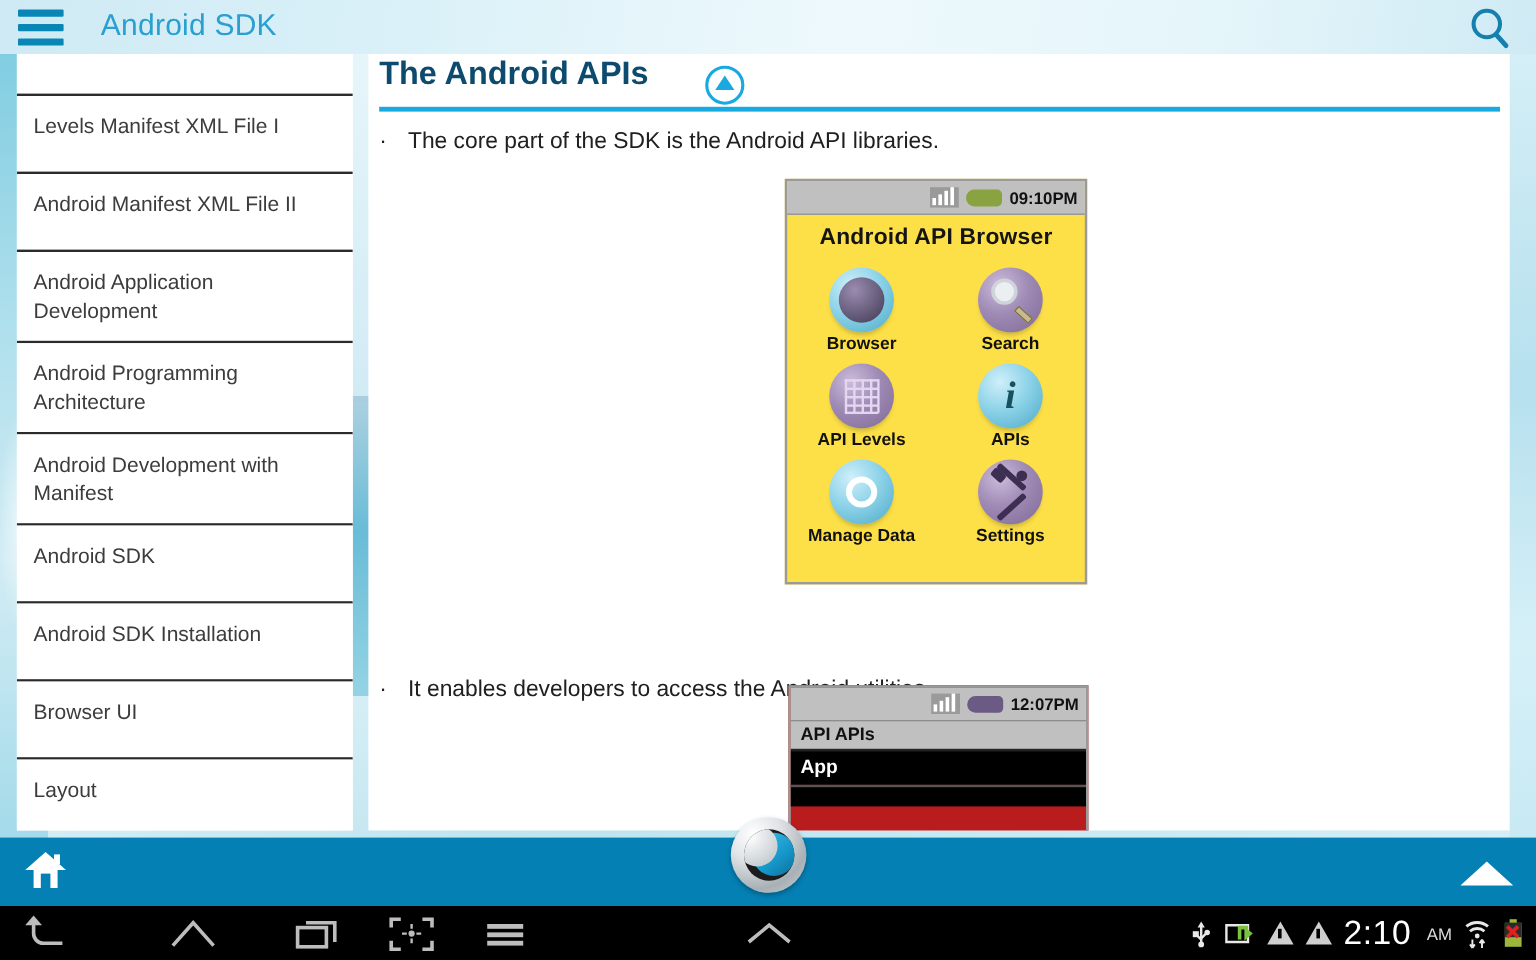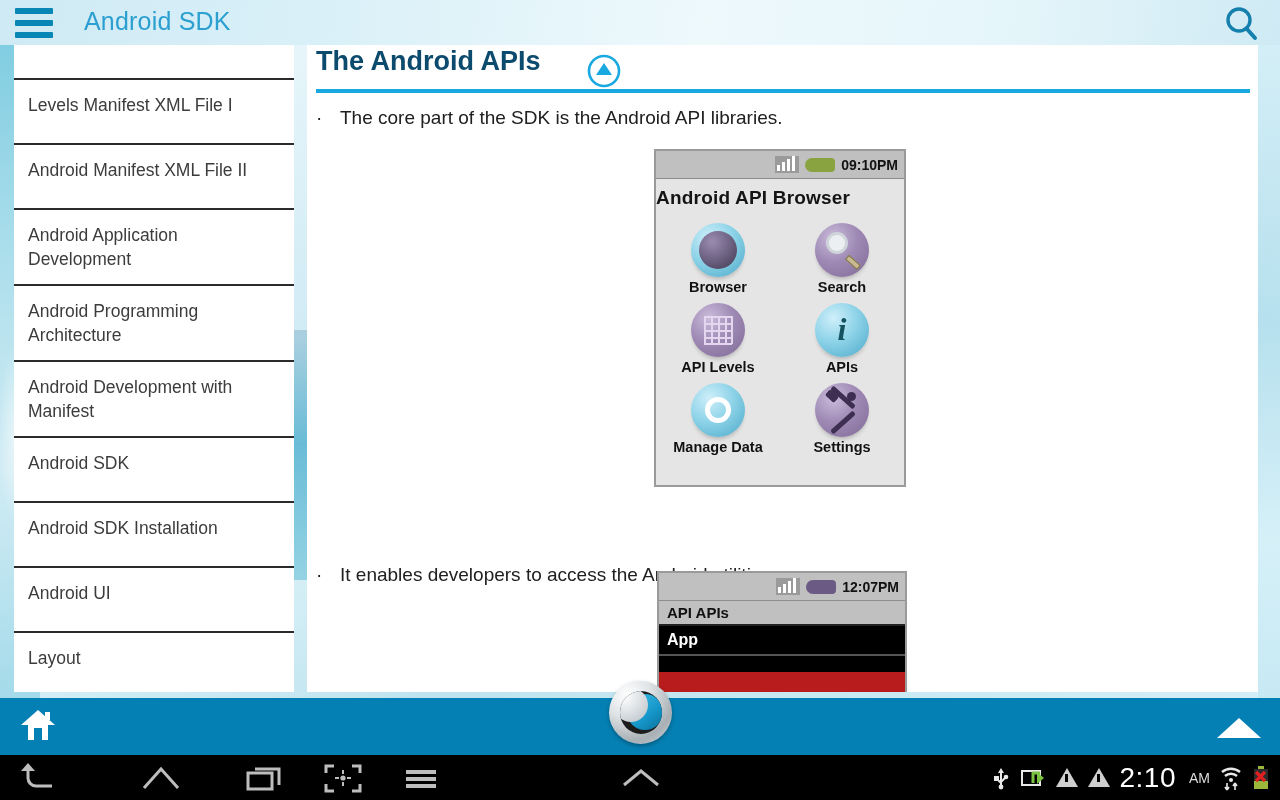--- a/index.html
+++ b/index.html
@@ -81,34 +81,34 @@
   }
   .bullet {
     display:flex; margin:12px 0 0 9px; font-size:19px; color:#202020;
   }
   .bullet .dot { width:24px; flex:0 0 24px; text-align:left; font-size:19px; line-height:23px; }
   .bullet .btxt { line-height:23px; }
 
   
   .shot1 {
     position:absolute; left:347px; top:107px; width:252px; height:338px;
-    border:2px solid #9a9a9a; background:#e5e5e5;
+    border:2px solid #9a9a9a; background:#fde047;
   }
   .statusbar {
     height:28px; background:#c0c0c0; border-bottom:1px solid #8d8d8d;
     display:flex; align-items:center; justify-content:flex-end; padding-right:6px; gap:6px;
   }
   .sig { width:24px; height:17px; background:#9a9a9a; display:flex; align-items:flex-end; gap:2px; padding:0 2px 2px 2px; }
   .sig b { display:block; width:3px; background:#fff; }
   .sig b:nth-child(1){height:6px;} .sig b:nth-child(2){height:9px;}
   .sig b:nth-child(3){height:12px;} .sig b:nth-child(4){height:15px;}
   .batt { width:30px; height:14px; border-radius:7px 4px 4px 7px; background:#8aa341; }
   .batt.purple { background:#6b5a84; }
   .clock { font-size:14px; font-weight:bold; color:#111; }
-  .shot-title { font-size:19px; font-weight:bold; color:#141414; margin-top:8px; letter-spacing:.2px; }
+  .shot-title { text-align:center; font-size:19px; font-weight:bold; color:#141414; margin-top:8px; letter-spacing:.2px; }
   .grid { display:grid; grid-template-columns:1fr 1fr; margin-top:6px; }
   .cell { text-align:center; }
   .orb {
     width:54px; height:54px; border-radius:50%; margin:0 auto 2px auto; position:relative;
     box-shadow:0 4px 4px -2px rgba(0,0,0,.22);
   }
   .orb.blue  { background:radial-gradient(circle at 34% 28%, #cfeffa 0%, #8ed3e8 45%, #4ba8c8 100%); }
   .orb.purp  { background:radial-gradient(circle at 34% 28%, #cdbcdc 0%, #9e8ab4 45%, #7e6a96 100%); }
   .cell-label { font-size:14.5px; font-weight:bold; color:#111; }
   .globe {
@@ -227,21 +227,21 @@
     <div class="side-item short">
       <span>Android Development with Manifest</span>
     </div>
     <div class="side-item tall">
       <span>Android SDK</span>
     </div>
     <div class="side-item tall">
       <span>Android SDK Installation</span>
     </div>
     <div class="side-item tall">
-      <span>Android UI</span>
+      <span>Browser UI</span>
     </div>
     <div class="side-item last">
       <span>Layout</span>
     </div>
   </div>
 
   <div class="content">
 
     <div class="head-row">
       <div class="head-title">The Android APIs</div>

